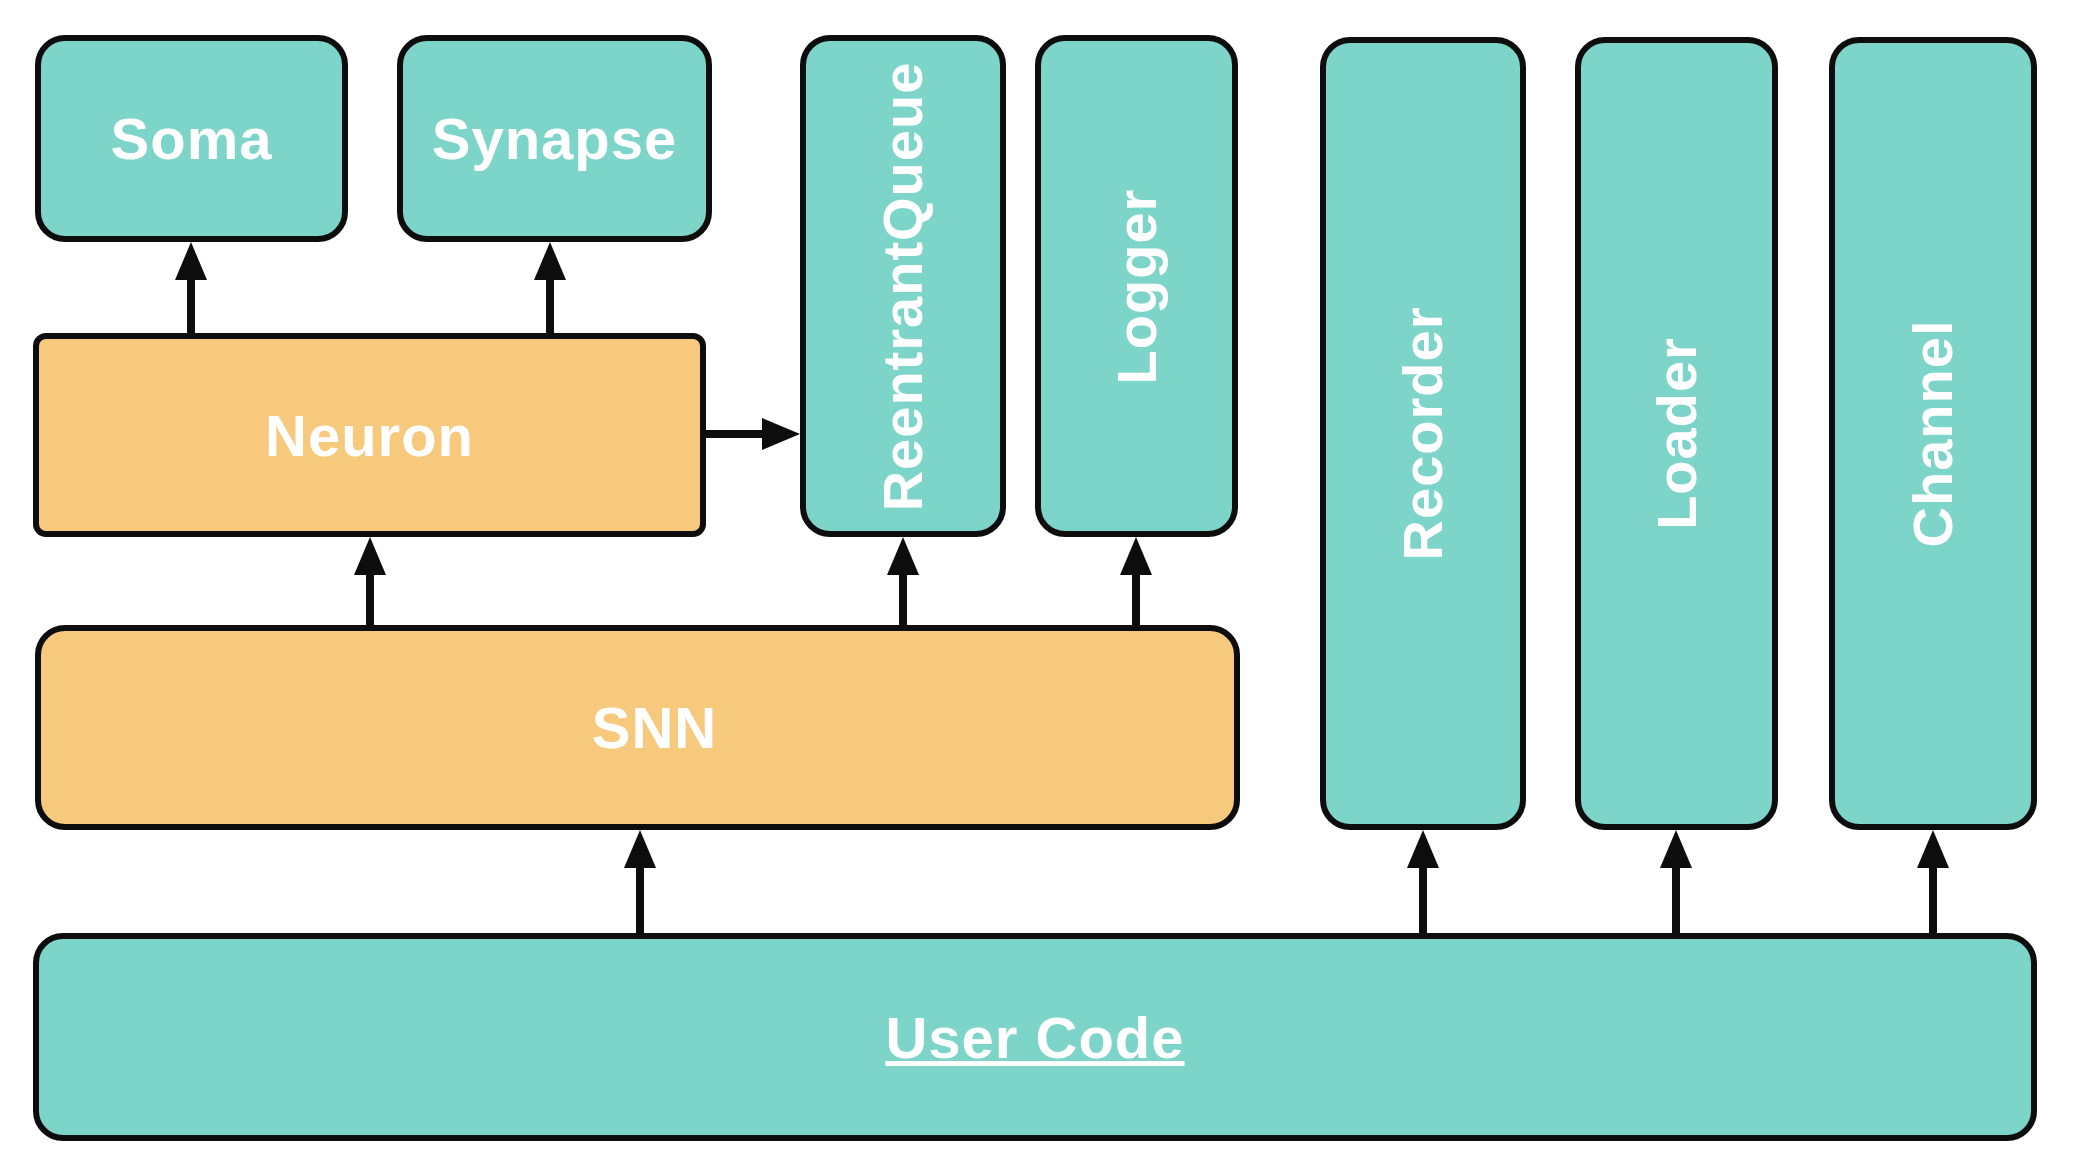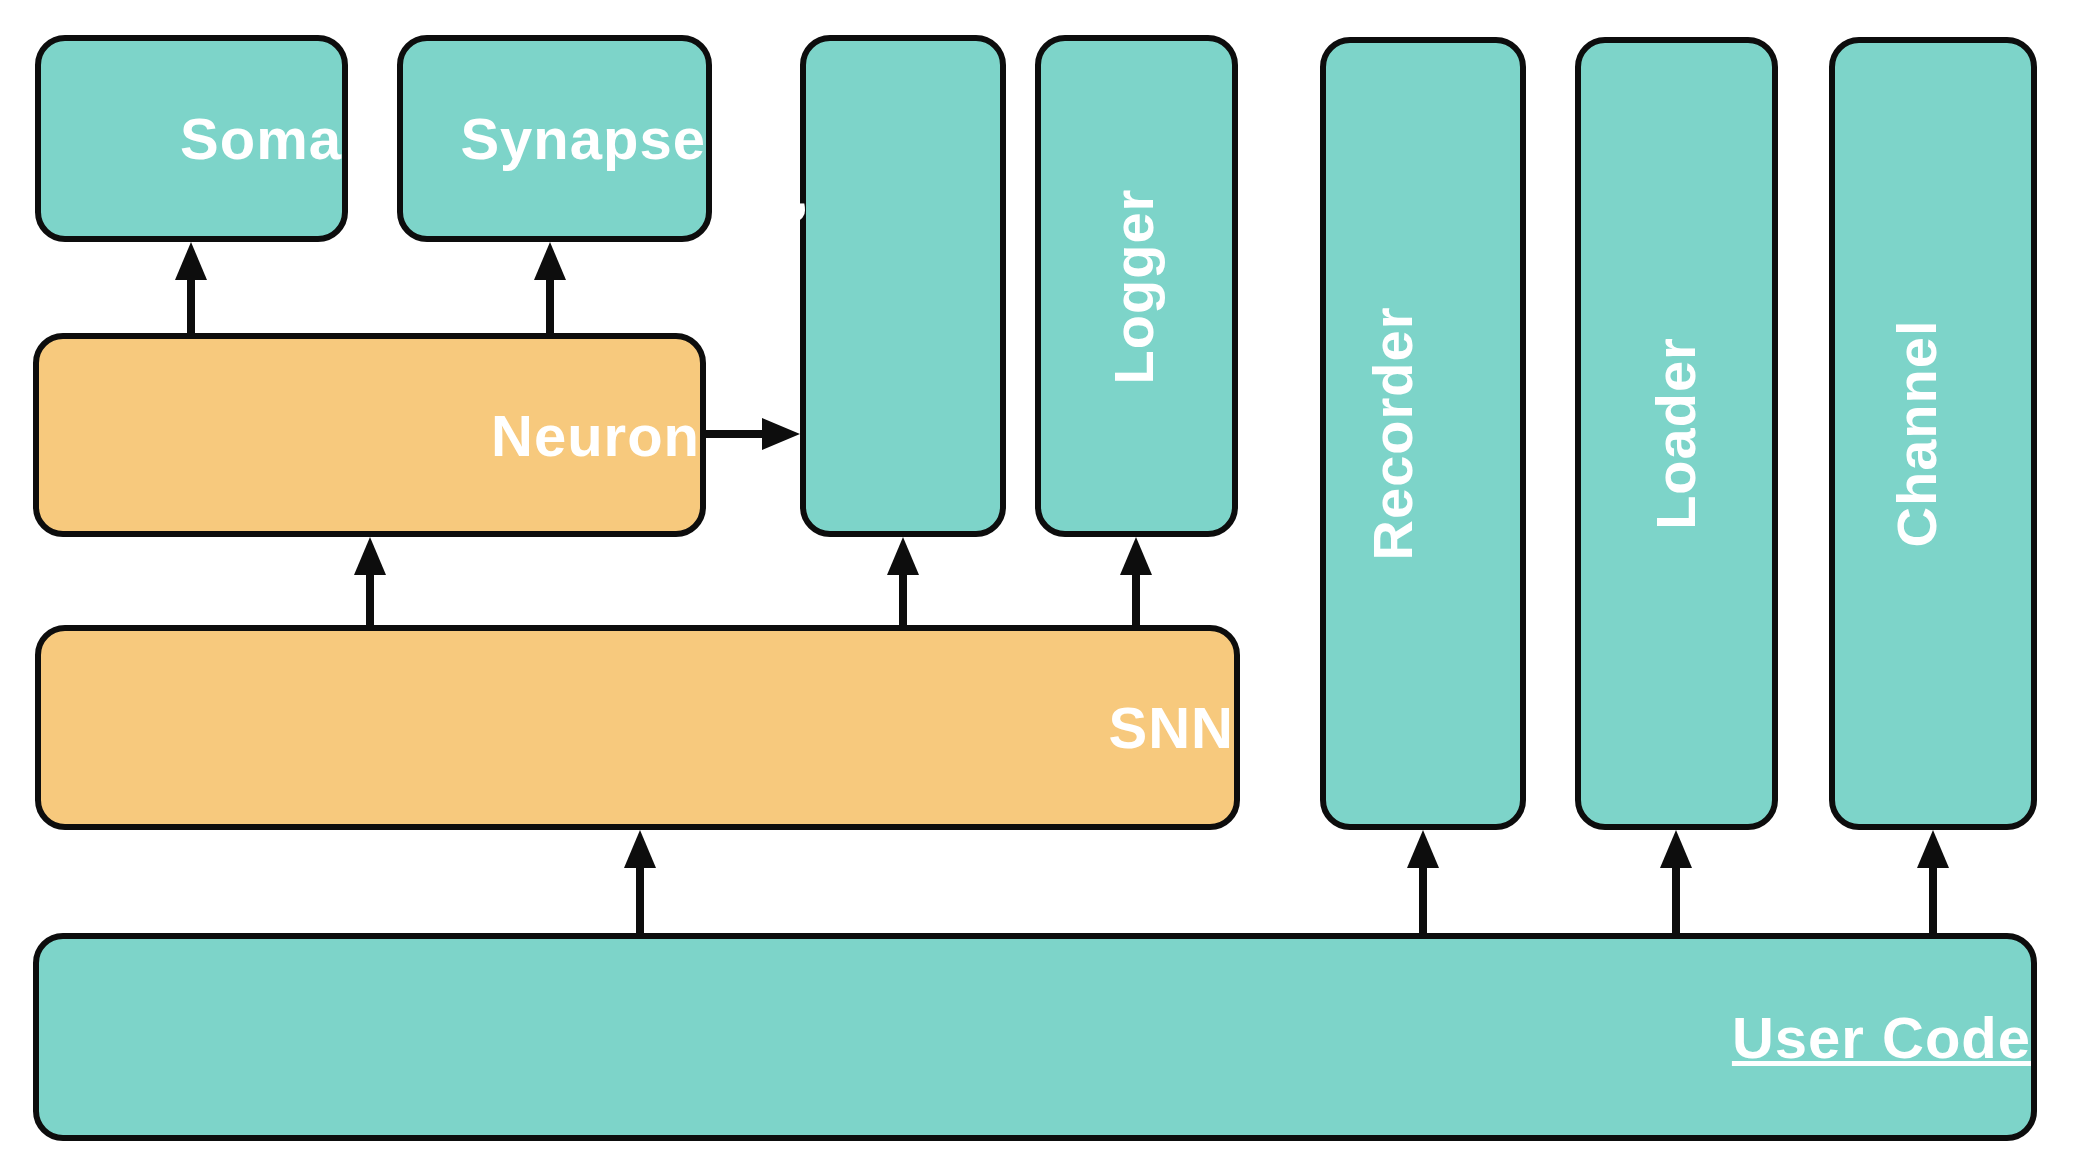--- a/index.html
+++ b/index.html
@@ -11,21 +11,21 @@
     font-family: "Liberation Sans", "DejaVu Sans", sans-serif;
     overflow: hidden;
   }
   .node {
     position: absolute;
     box-sizing: border-box;
     border: 6px solid #0d0d0d;
     border-radius: 30px;
     display: flex;
     align-items: center;
-    justify-content: flex-end;
+    justify-content: center;
     color: #ffffff;
     font-weight: bold;
     font-size: 58px;
     letter-spacing: 1px;
   }
   .teal   { background: #7dd4c9; }
   .orange { background: #f7c97d; }
   .vlabel {
     display: inline-block;
     white-space: nowrap;
@@ -33,21 +33,21 @@
     font-size: 56px;
   }
   
   #n-soma      { left:35px;   top:35px;  width:313px;  height:207px; }
   #n-synapse   { left:397px;  top:35px;  width:315px;  height:207px; }
   #n-rqueue    { left:800px;  top:35px;  width:206px;  height:502px; }
   #n-logger    { left:1035px; top:35px;  width:203px;  height:502px; }
   #n-recorder  { left:1320px; top:37px;  width:206px;  height:793px; }
   #n-loader    { left:1575px; top:37px;  width:203px;  height:793px; }
   #n-channel   { left:1829px; top:37px;  width:208px;  height:793px; }
-  #n-neuron    { left:33px;   top:333px; width:673px;  height:204px; }
+  #n-neuron    { left:33px;   top:333px; width:673px;  height:204px;border-radius:13px; }
   #n-snn       { left:35px;   top:625px; width:1205px; height:205px;padding-left:34px; }
   #n-usercode  { left:33px;   top:933px; width:2004px; height:208px;text-decoration:underline; }
 
   
   .arrow-v { position: absolute; width: 32px; }
   .arrow-v .head {
     position: absolute; top: 0; left: 0;
     width: 0; height: 0;
     border-left: 16px solid transparent;
     border-right: 16px solid transparent;

